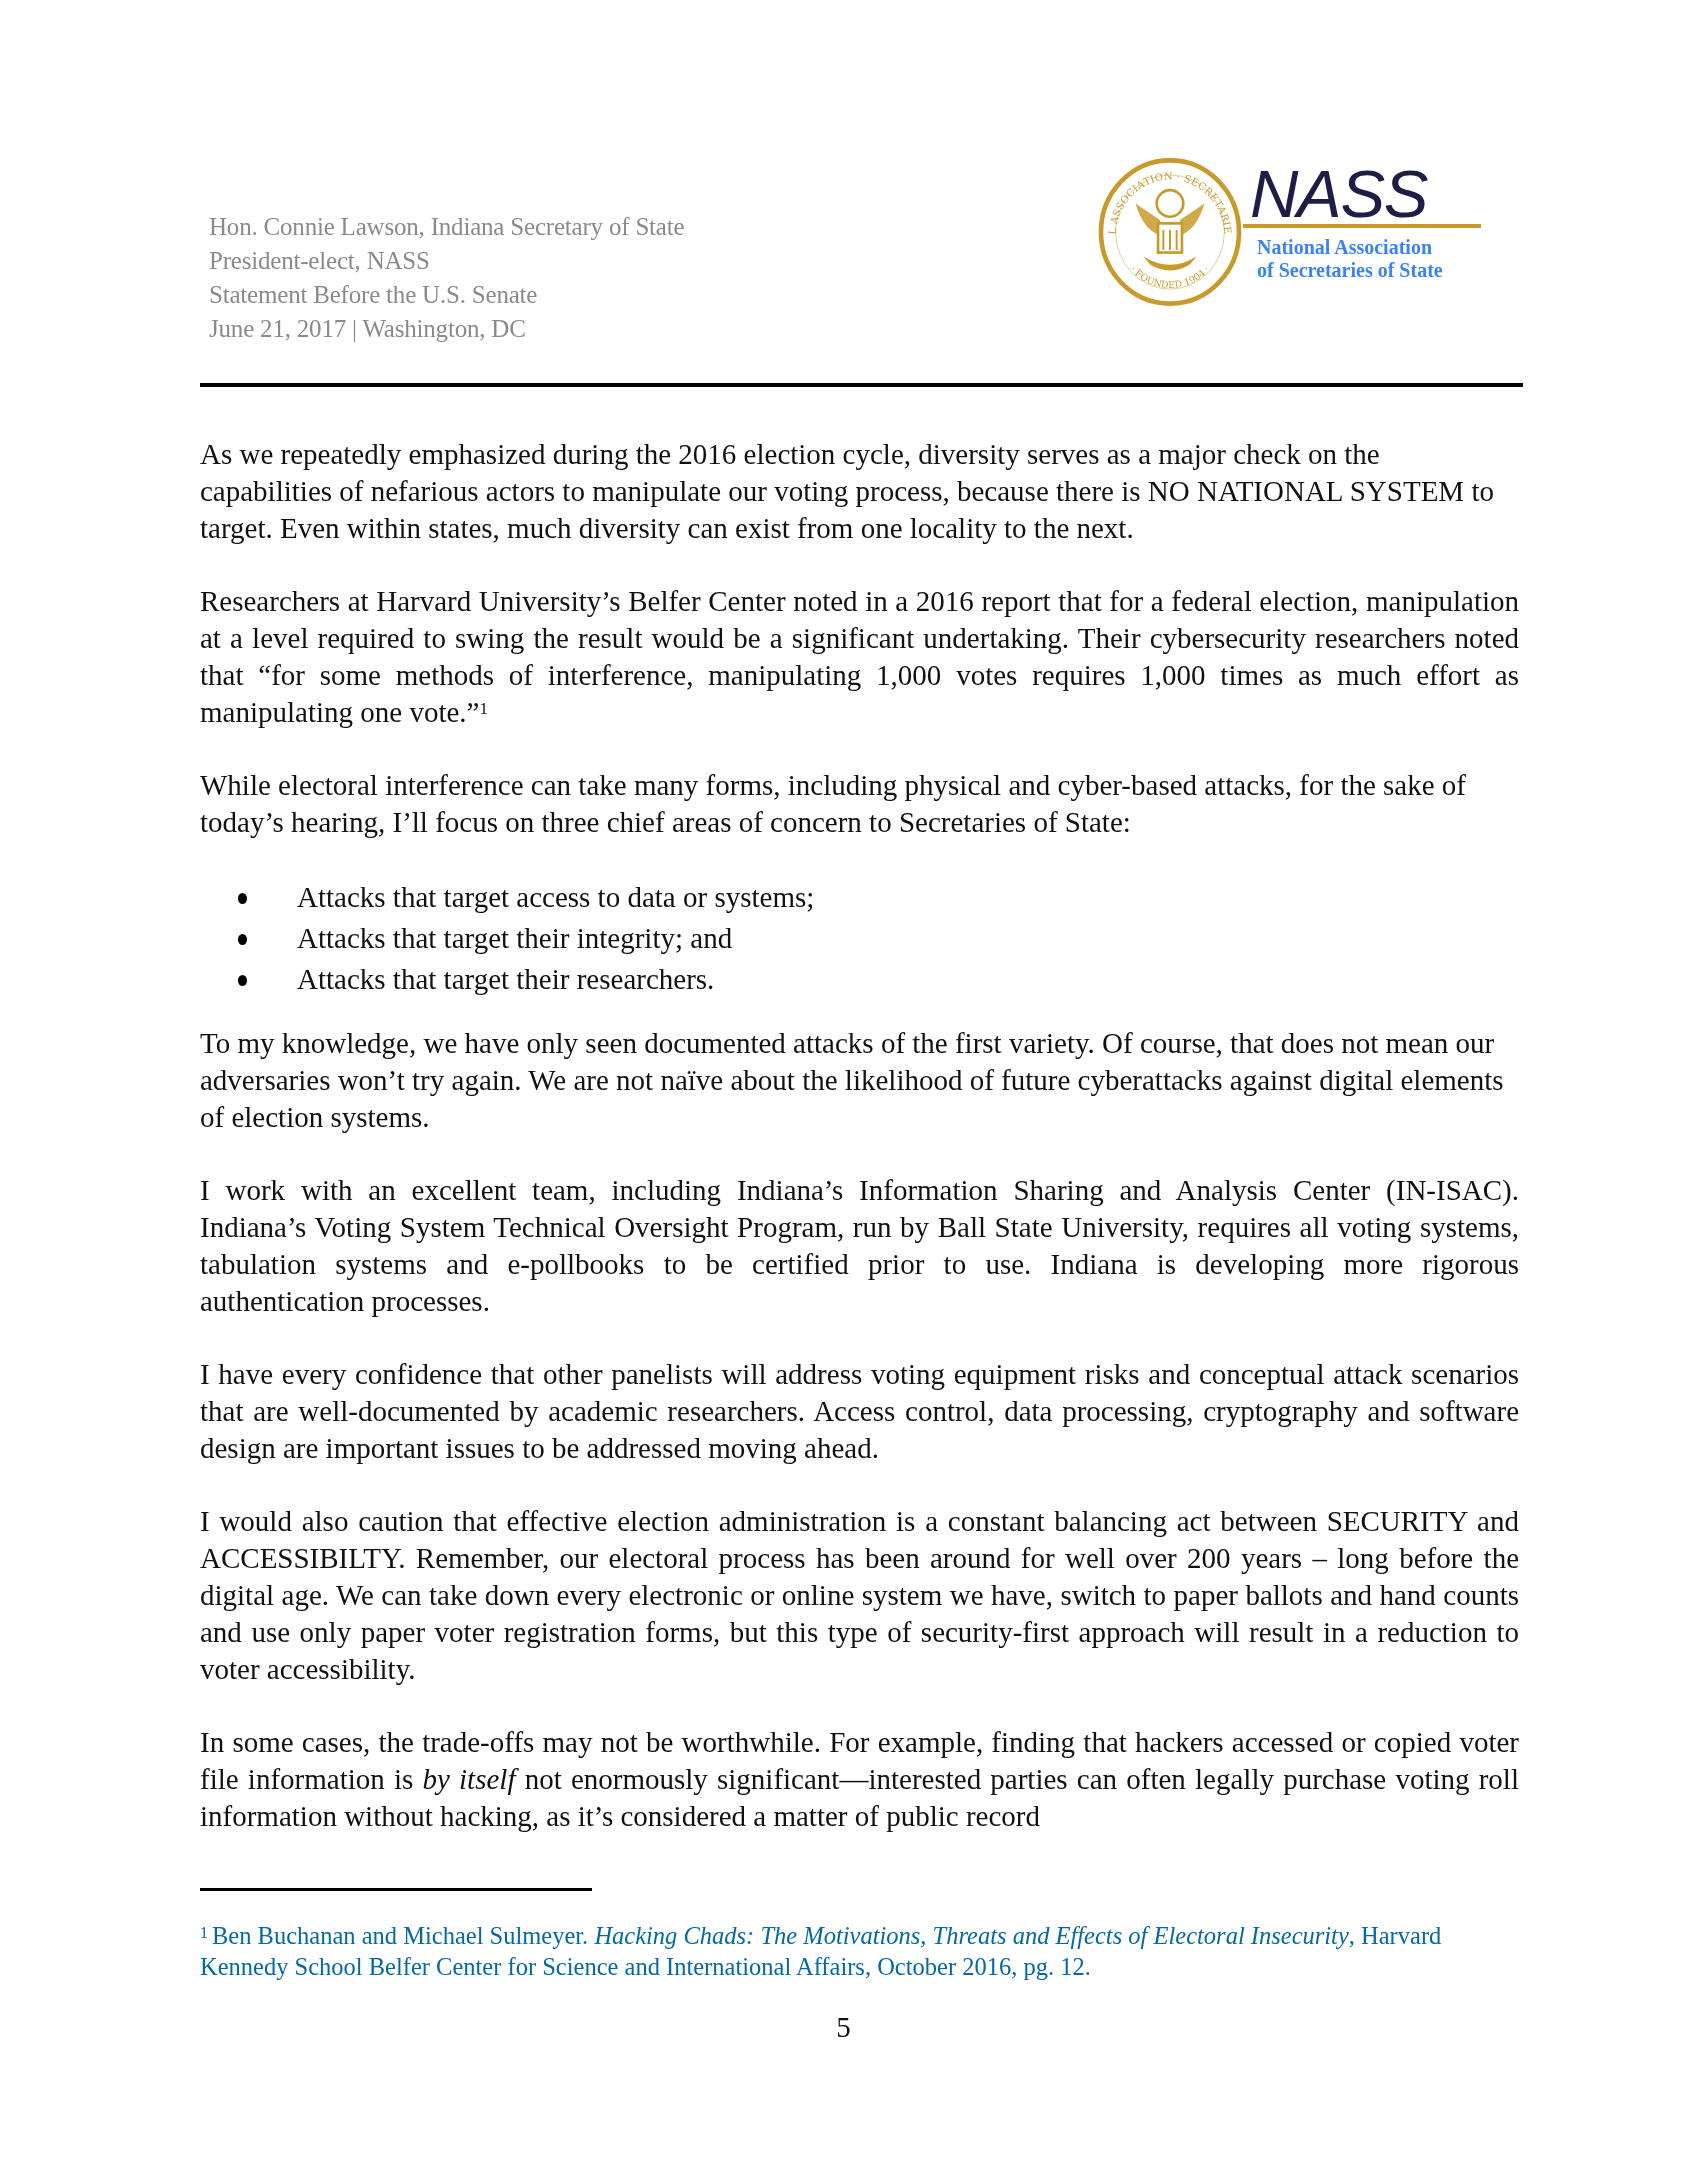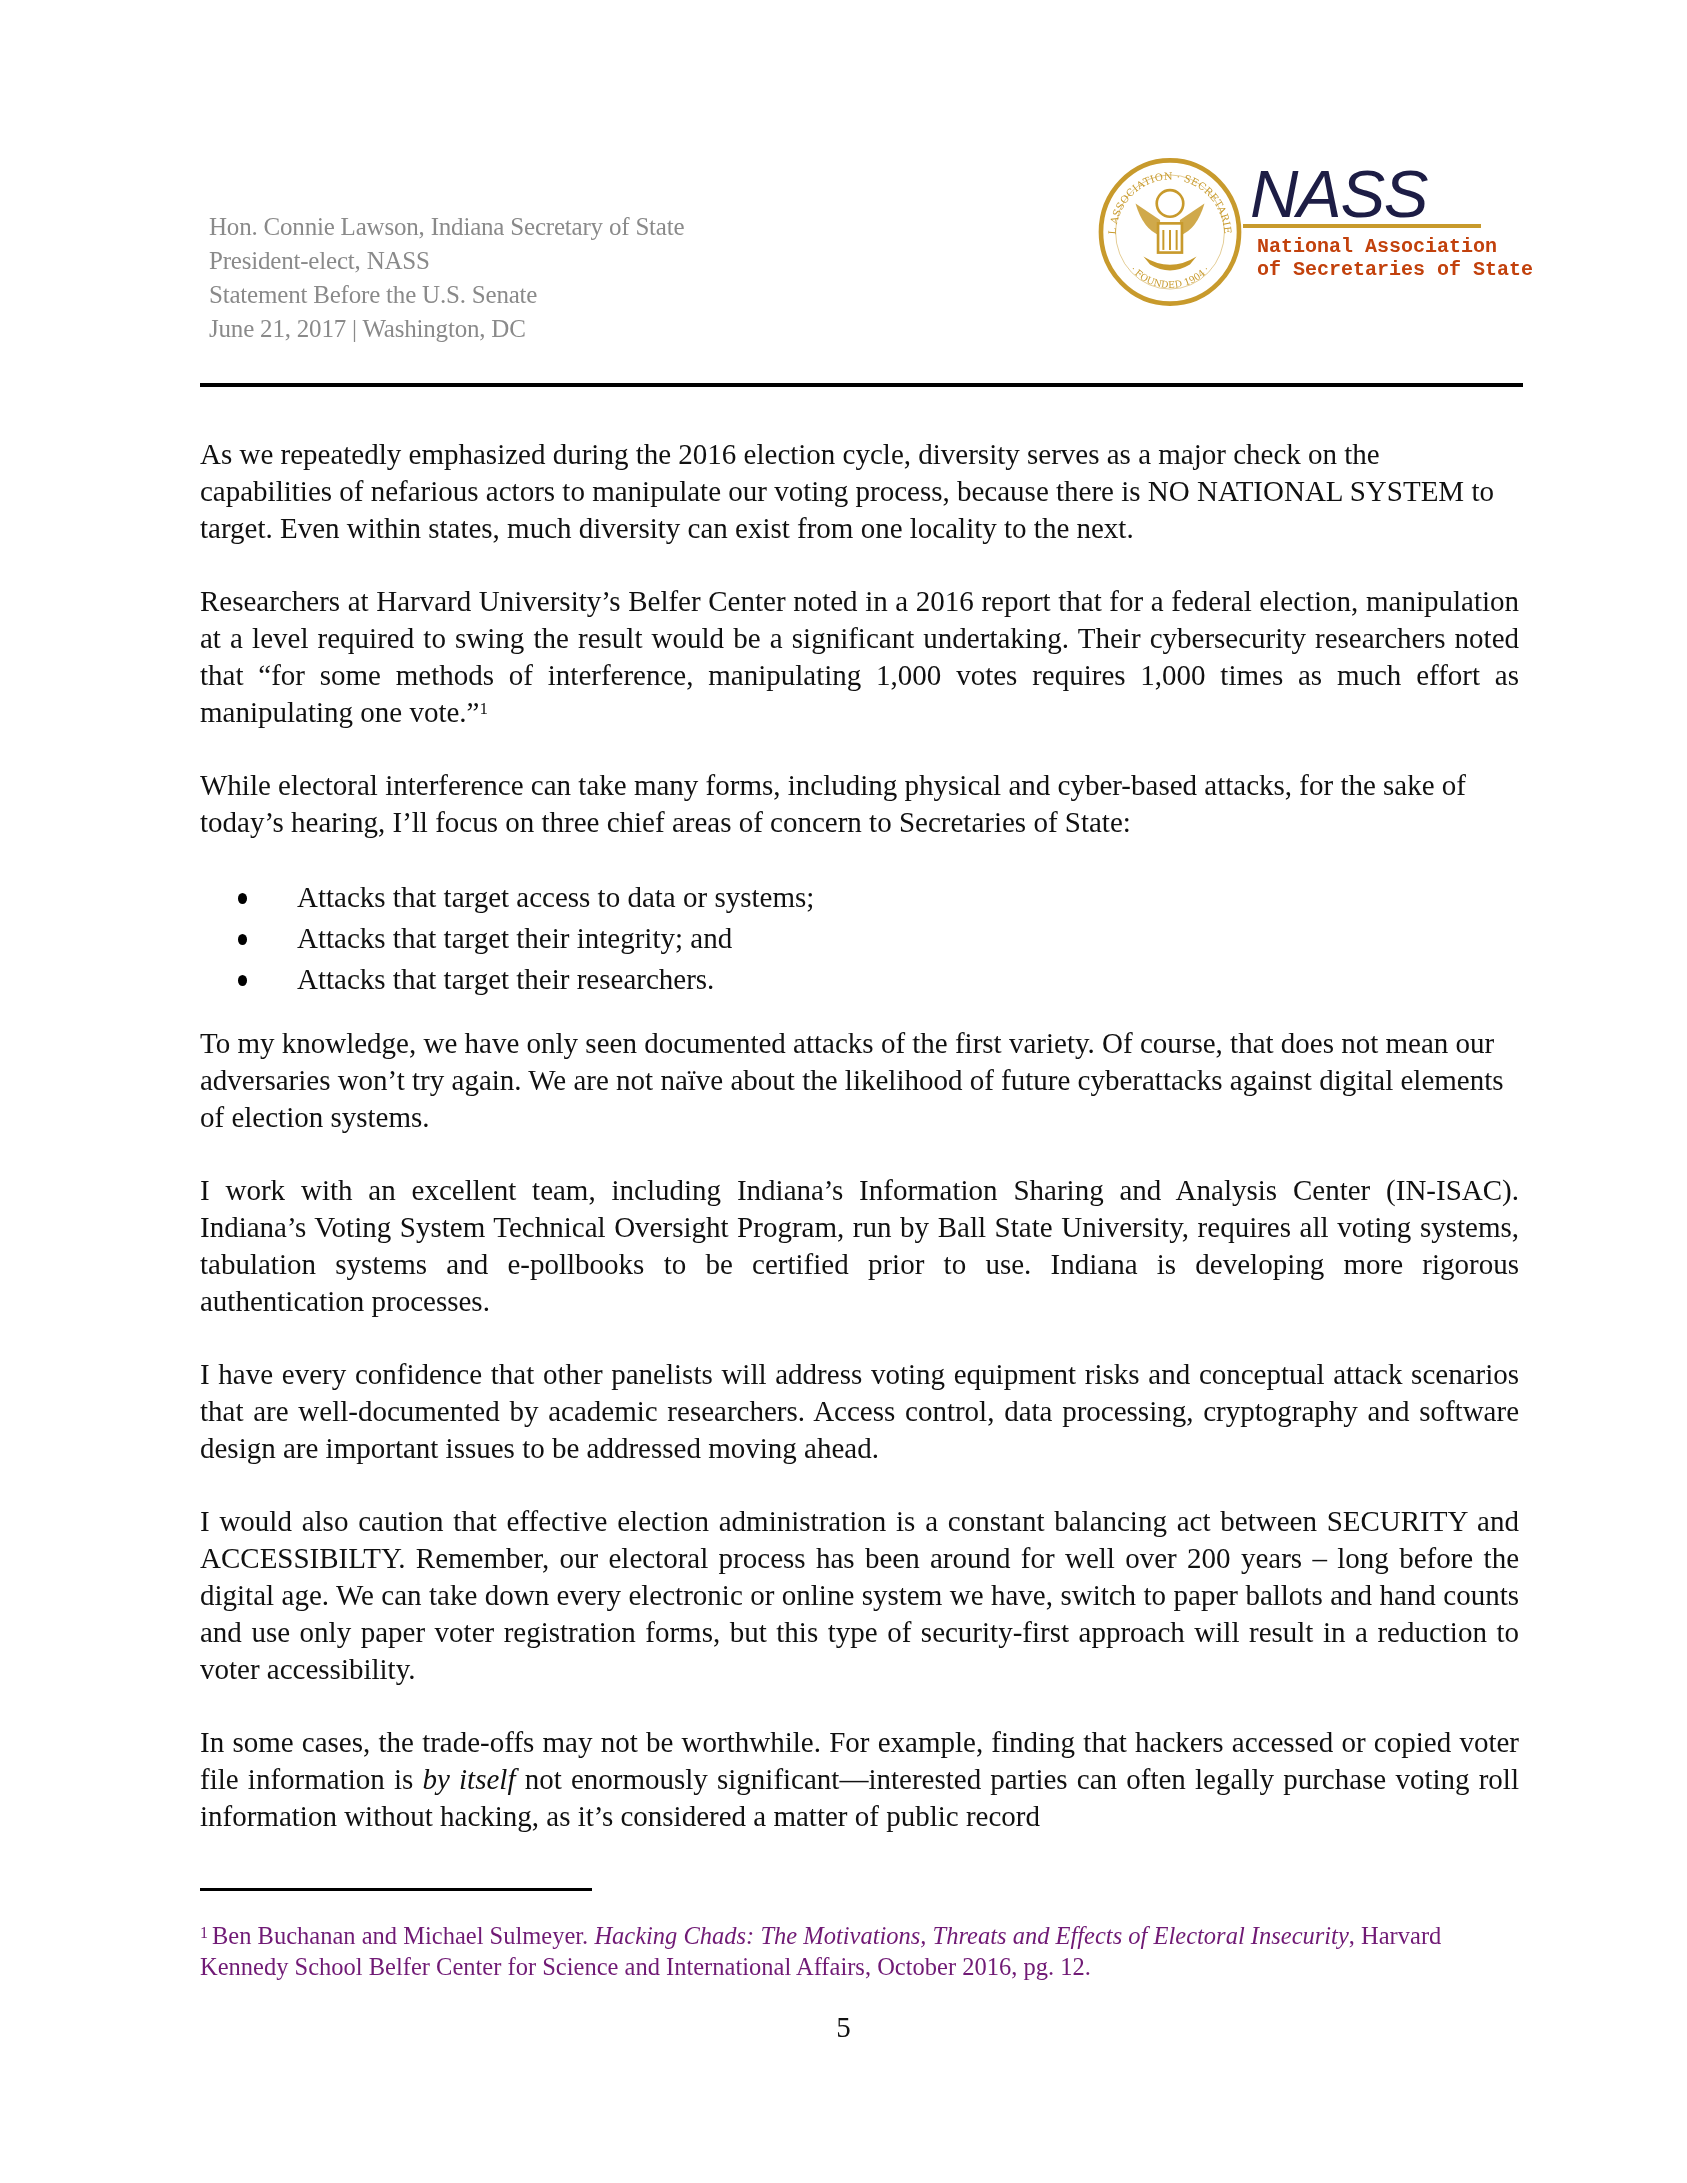--- a/index.html
+++ b/index.html
@@ -16,22 +16,22 @@
   .logo { position: absolute; left: 1097px; top: 157px; width: 397px; height: 159px; }
   .seal { position: absolute; left: 0; top: 0; width: 146px; height: 150px; }
   .nass-word {
     position: absolute; left: 153px; top: -5.3px;
     font-family: Liberation Sans, sans-serif; font-style: italic;
     font-size: 67px; line-height: 83px; color: #1d1d45; letter-spacing: -1.3px;
   }
   .nass-rule { position: absolute; left: 146px; top: 67px; width: 238px; height: 4px; background: #c89a2c; }
   .nass-sub {
     position: absolute; left: 160px; top: 79px;
-    font-family: Liberation Mono, monospace; font-weight: bold;
-    font-size: 20px; line-height: 22.5px; color: #c2410c; white-space: nowrap;
+    font-family: Liberation Serif, serif; font-weight: bold;
+    font-size: 20px; line-height: 22.5px; color: #3b82f6; white-space: nowrap;
   }
 
   .top-rule { position: absolute; left: 200px; top: 383px; width: 1323px; height: 4px; background: #000; }
 
   .body-text {
     position: absolute; left: 200px; top: 420px; width: 1319px;
     font-family: "Liberation Serif", "DejaVu Serif", serif;
     font-size: 29px; line-height: 37px; color: #111;
   }
   .body-text p { margin: 16px 0 36px 0; }
@@ -41,21 +41,21 @@
   .bullet {
     position: absolute; left: 38px; top: 16px; width: 9.3px; height: 10.6px;
     border-radius: 50%; background: #000;
   }
   sup.fn { font-size: 17px; vertical-align: top; position: relative; top: -4px; }
 
   .fn-rule { position: absolute; left: 200px; top: 1888px; width: 392px; height: 2.6px; background: #000; }
   .footnote {
     position: absolute; left: 200px; top: 1920px; width: 1319px;
     font-family: "Liberation Serif", "DejaVu Serif", serif;
-    font-size: 24.5px; line-height: 31px; color: #701a75;
+    font-size: 24.5px; line-height: 31px; color: #0369a1;
   }
   .footnote .num { font-size: 16px; vertical-align: top; position: relative; top: -2.6px; margin-right: 4px; }
   .page-number {
     position: absolute; left: 0; top: 2011px; width: 1687px; text-align: center;
     font-family: "Liberation Serif", "DejaVu Serif", serif; font-size: 29px; color: #111;
   }
 </style>
 </head>
 <body>
 

